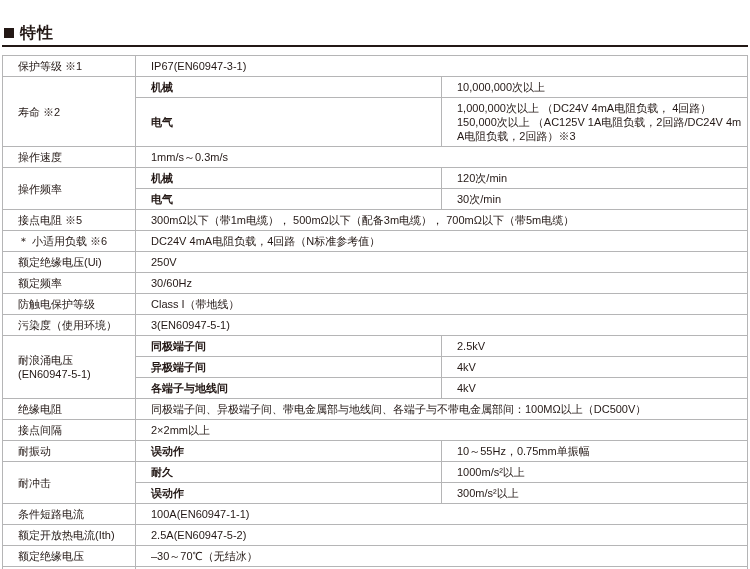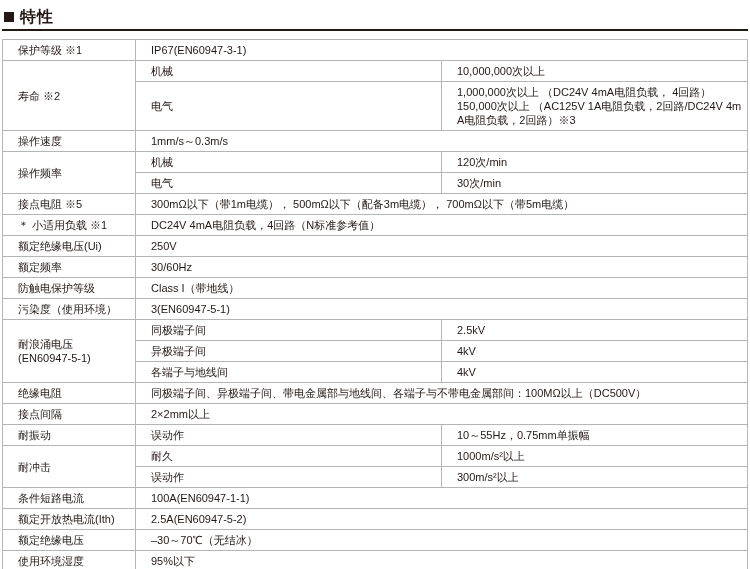--- a/index.html
+++ b/index.html
@@ -19,21 +19,21 @@
     width: 750px;
     height: 569px;
     box-sizing: border-box;
   }
   .section-title {
     display: flex;
     align-items: flex-end;
     gap: 6px;
     padding: 4px 0 3px 2px;
     border-bottom: 2px solid #231815;
-    margin: 4px 2px 0 2px;
+    margin: 20px 2px 0 2px;
   }
   .section-title .marker {
     width: 10px;
     height: 10px;
     background: #231815;
     display: inline-block;
     margin-bottom: 4px;
   }
   .section-title .title-text {
     font-size: 16px;
@@ -54,20 +54,21 @@
     padding: 3px 5px 3px 15px;
     vertical-align: middle;
     color: #231815;
     word-break: break-all;
   }
   td.lab {
     width: 112px;
   }
   td.sub {
     width: 118px;
+    font-weight: bold;
   }
   td.val {
     width: auto;
   }
   .two-line {
     line-height: 14px;
   }
 </style>
 </head>
 <body>
@@ -112,21 +113,21 @@
         <td class="sub">电气</td>
         <td class="val">30次/min</td>
       </tr>
 
       <tr>
         <td class="lab">接点电阻 ※5</td>
         <td class="val" colspan="2">300mΩ以下（带1m电缆），  500mΩ以下（配备3m电缆），  700mΩ以下（带5m电缆）</td>
       </tr>
 
       <tr>
-        <td class="lab">＊ 小适用负载 ※1</td>
+        <td class="lab">＊ 小适用负载 ※6</td>
         <td class="val" colspan="2">DC24V 4mA电阻负载，4回路（N标准参考值）</td>
       </tr>
 
       <tr>
         <td class="lab">额定绝缘电压(Ui)</td>
         <td class="val" colspan="2">250V</td>
       </tr>
 
       <tr>
         <td class="lab">额定频率</td>

